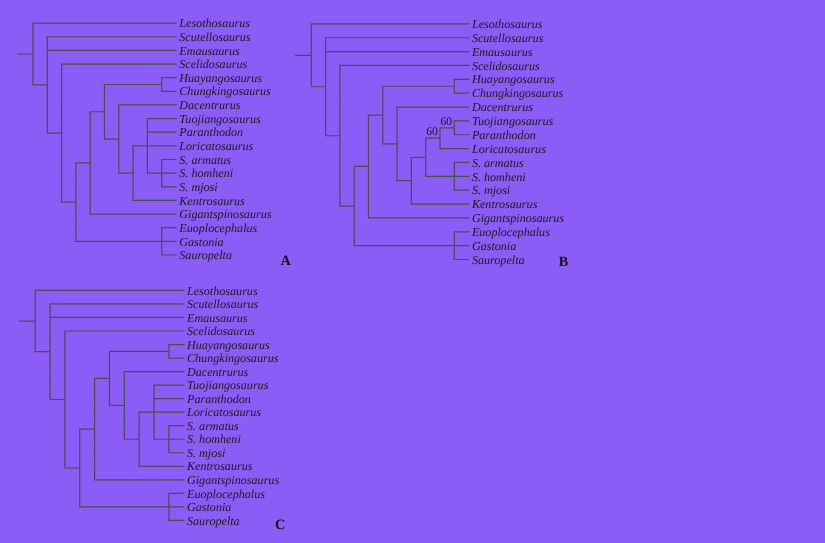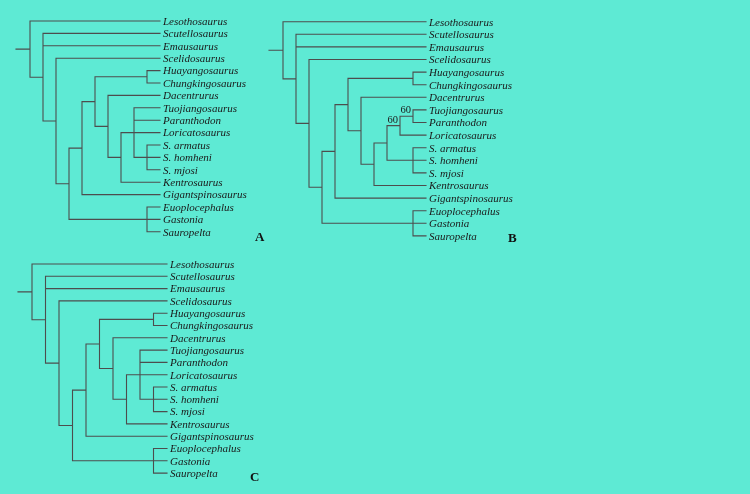--- a/index.html
+++ b/index.html
@@ -1,19 +1,19 @@
 <!DOCTYPE html>
 <html><head>
 <meta charset="utf-8">
 <style>
   html,body{margin:0;padding:0;background:#ffffff;}
   .stage{
     position:relative;
     width:750px;height:494px;
-    background:#5eead4;
+    background:#8b5cf6;
     font-family:"Liberation Serif", serif;
     overflow:hidden;
   }
   .stage svg{position:absolute;left:0;top:0;}
   .taxon{
     font-family:"Liberation Serif", serif;
     font-style:italic;
     font-size:11px;
     fill:#1a1a1a;
   }

